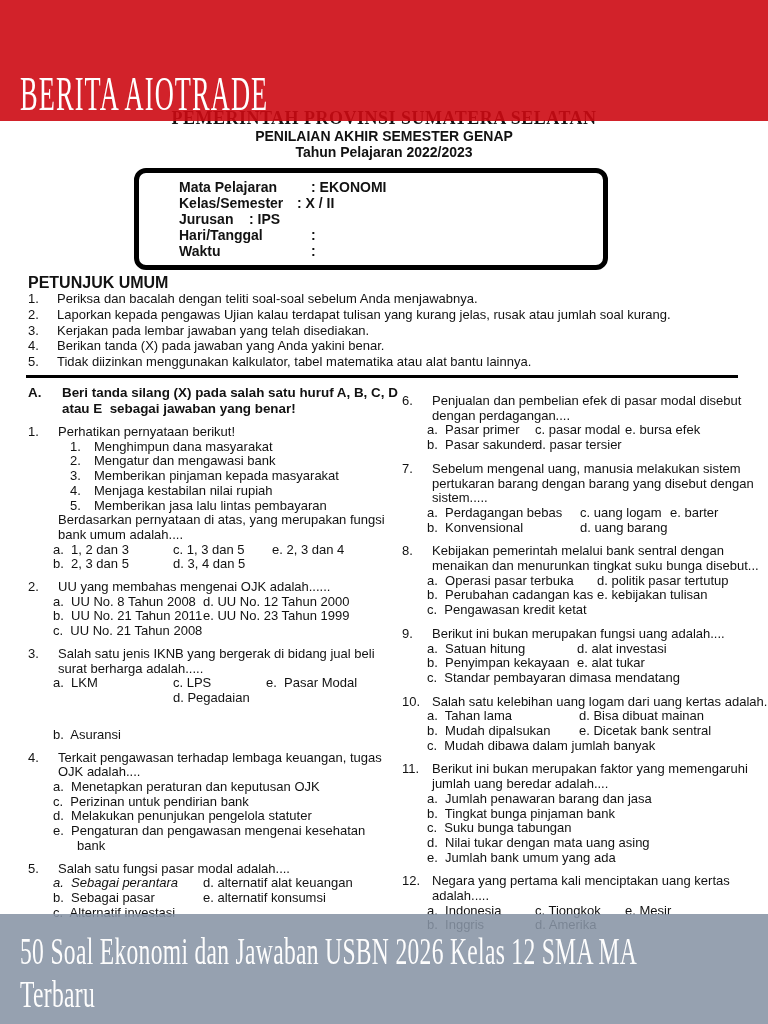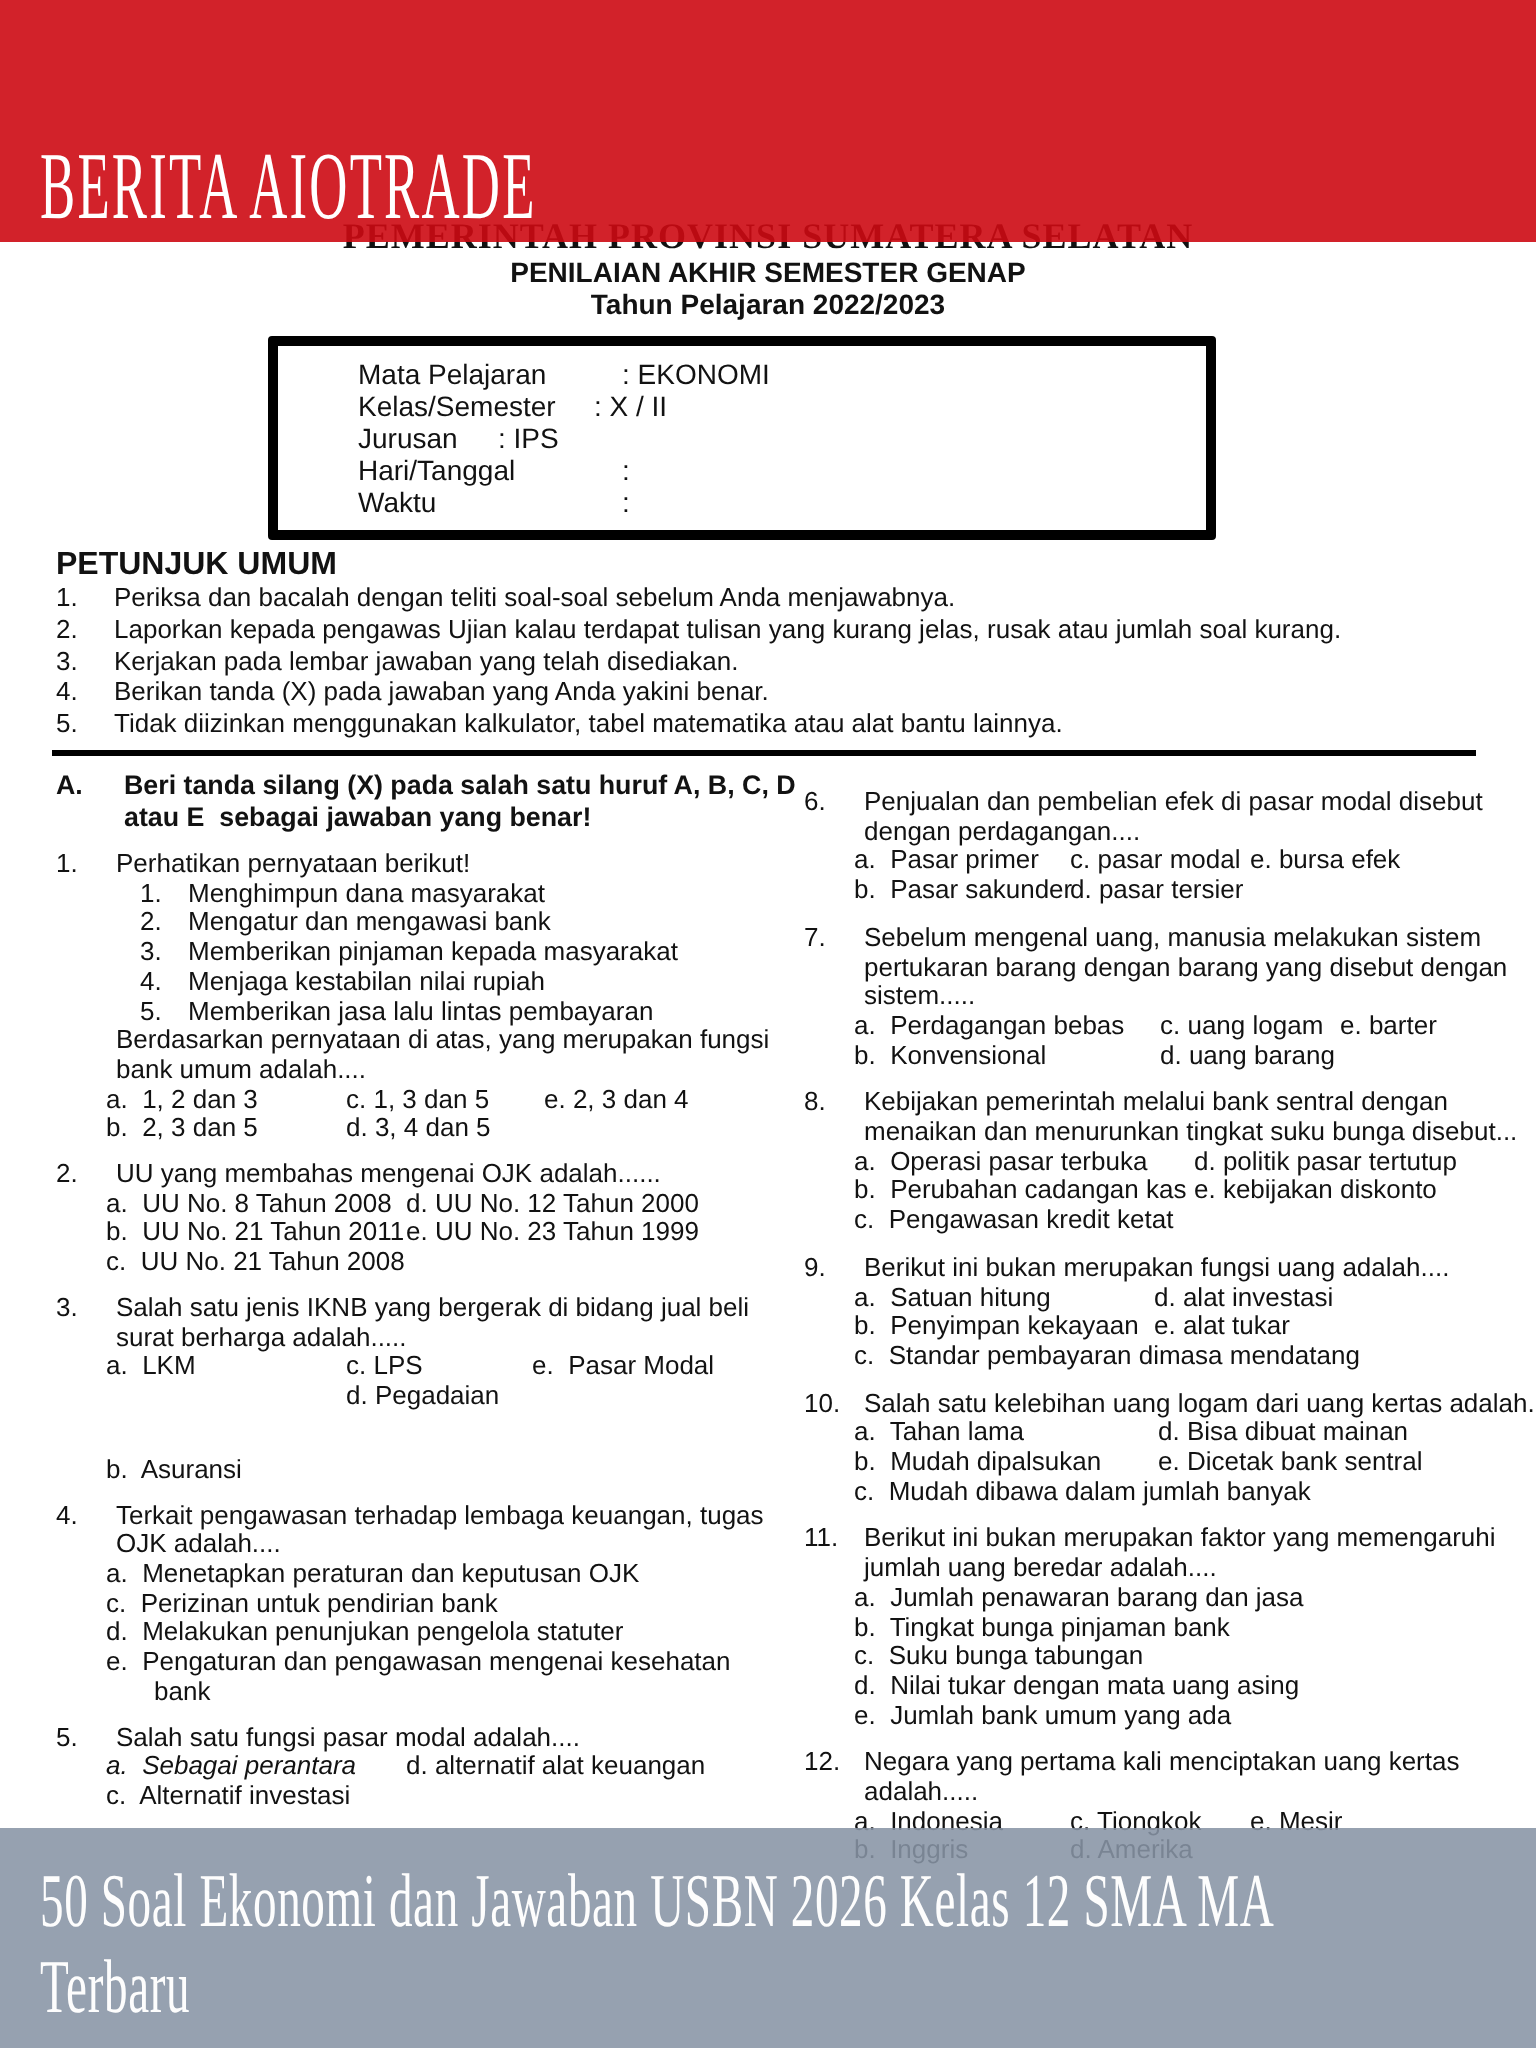--- a/index.html
+++ b/index.html
@@ -14,21 +14,21 @@
         transform:scaleX(0.55);transform-origin:0 50%;}
 
   
   .content{position:relative;z-index:1;padding-top:108px;}
   .doc-header{text-align:center;}
   .dh1{font-family:"Liberation Serif",serif;font-weight:700;font-size:18px;
        line-height:21px;letter-spacing:0.5px;white-space:pre;}
   .dh2{font-weight:700;font-size:14px;line-height:15.5px;white-space:pre;}
 
   .info-box{margin:8px 0 0 134px;width:474px;box-sizing:border-box;border:5px solid #000;
-            border-radius:2px;padding:6px 0 6px 40px;font-weight:400;font-size:14px;}
+            border-radius:12px;padding:6px 0 6px 40px;font-weight:700;font-size:14px;}
   .ib-row{line-height:16px;white-space:pre;}
   .ib-label{display:inline-block;}
   .ib-row-1 .ib-label{width:132px;}
   .ib-row-2 .ib-label{width:118px;}
   .ib-row-3 .ib-label{width:70px;}
   .ib-row-4 .ib-label{width:132px;}
   .ib-row-5 .ib-label{width:132px;}
 
   .petunjuk{margin:5px 0 0 28px;font-size:13px;}
   .pt-title{font-weight:700;font-size:16px;line-height:16px;}
@@ -190,20 +190,24 @@
           </div>
           <div class="q">
             <div class="q-num">5.</div>
             <div class="q-body">
               <div class="q-line">Salah satu fungsi pasar modal adalah....</div>
               <div class="opt-row">
                 <span class="opt-cell" style="width: 150px; font-style: italic;">a.  Sebagai perantara</span>
                 <span class="opt-cell">d. alternatif alat keuangan</span>
               </div>
               <div class="opt-row">
+                <span class="opt-cell" style="width: 150px;">b.  Sebagai pasar</span>
+                <span class="opt-cell">e. alternatif konsumsi</span>
+              </div>
+              <div class="opt-row">
                 <span class="opt-cell">c.  Alternatif investasi</span>
               </div>
             </div>
           </div>
         </div>
       <div class="col-right" id="col-right">
           <div class="q">
             <div class="q-num">6.</div>
             <div class="q-body">
               <div class="q-line">Penjualan dan pembelian efek di pasar modal disebut</div>
@@ -240,21 +244,21 @@
             <div class="q-num">8.</div>
             <div class="q-body">
               <div class="q-line">Kebijakan pemerintah melalui bank sentral dengan</div>
               <div class="q-line">menaikan dan menurunkan tingkat suku bunga disebut...</div>
               <div class="opt-row">
                 <span class="opt-cell" style="width: 170px;">a.  Operasi pasar terbuka</span>
                 <span class="opt-cell">d. politik pasar tertutup</span>
               </div>
               <div class="opt-row">
                 <span class="opt-cell" style="width: 170px;">b.  Perubahan cadangan kas</span>
-                <span class="opt-cell">e. kebijakan diskonto</span>
+                <span class="opt-cell">e. kebijakan tulisan</span>
               </div>
               <div class="opt-row">
                 <span class="opt-cell">c.  Pengawasan kredit ketat</span>
               </div>
             </div>
           </div>
           <div class="q">
             <div class="q-num">9.</div>
             <div class="q-body">
               <div class="q-line">Berikut ini bukan merupakan fungsi uang adalah....</div>

